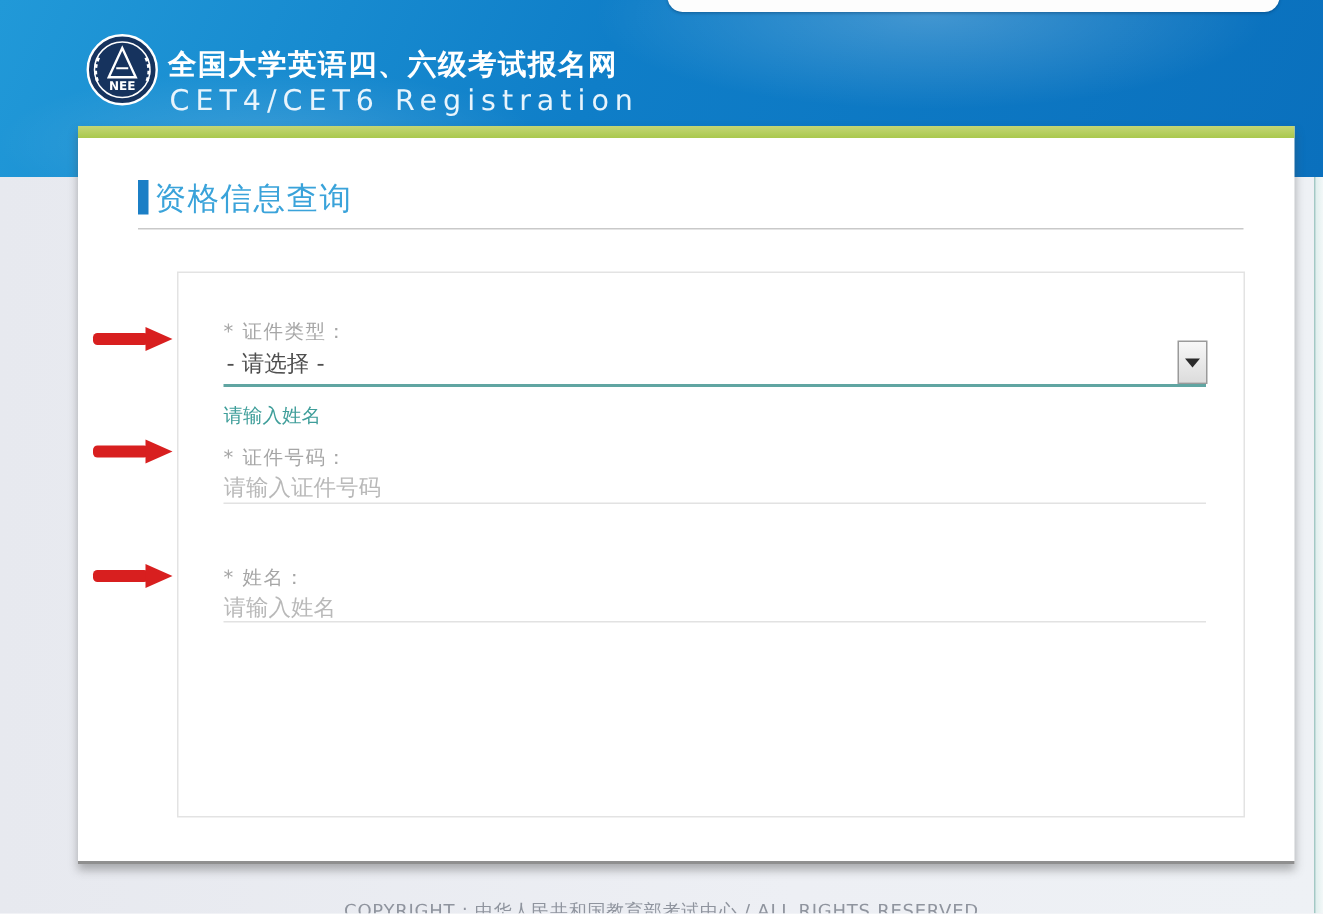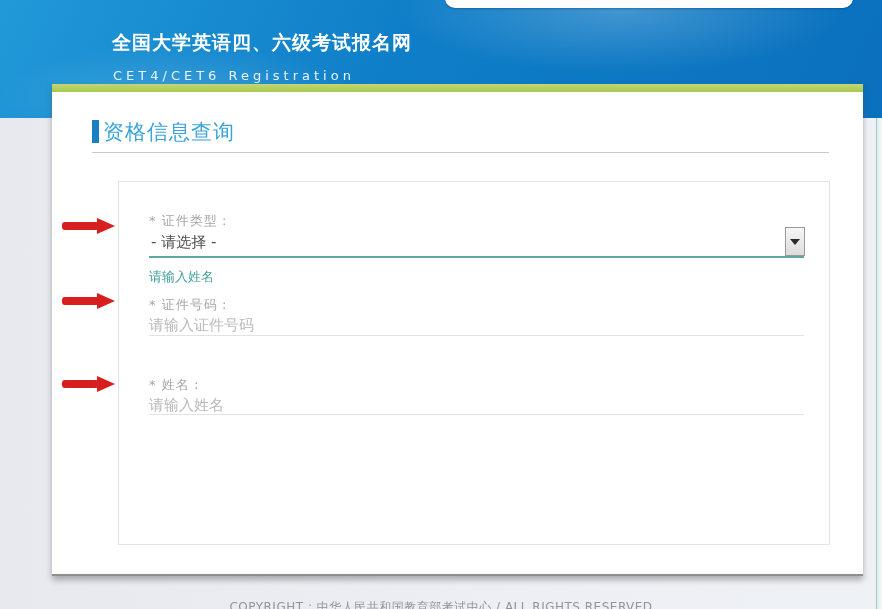--- a/index.html
+++ b/index.html
@@ -10,21 +10,21 @@
   
   .header { position:absolute; left:0; top:0; width:882px; height:118px;
     background:
       radial-gradient(ellipse 320px 90px at 620px 10px, rgba(255,255,255,.22), rgba(255,255,255,0) 70%),
       radial-gradient(ellipse 260px 70px at 180px 95px, rgba(255,255,255,.15), rgba(255,255,255,0) 70%),
       linear-gradient(115deg,#2199d8 0%,#0f7ec8 45%,#0a70bd 100%); }
   .topright-bar { position:absolute; left:445px; top:-16px; width:408px; height:24px;
     background:#fdfdfd; border-radius:10px; box-shadow:0 1px 2px rgba(0,40,80,.35); }
   .logo { position:absolute; left:57px; top:22px; width:49px; height:49px; }
   .title-zh { position:absolute; left:112px; top:30px; color:#ffffff; font-size:19px; font-weight:bold; letter-spacing:1px; white-space:nowrap; }
-  .title-en { position:absolute; left:113px; top:68px; color:#e8f4fc; font-size:13px; letter-spacing:4px; white-space:nowrap; }
+  .title-en { position:absolute; left:113px; top:56px; color:#e8f4fc; font-size:19px; letter-spacing:4px; white-space:nowrap; }
 
   
   .right-strip { position:absolute; right:0; top:118px; width:6px; height:491px;
     background:linear-gradient(90deg,#dfeeed,#f3f8f8); border-left:1px solid #a3c9c5; }
 
   
   .card { position:absolute; left:52px; top:84px; width:811px; height:492px; background:#ffffff;
     border-bottom:2px solid #8f8f8f; box-shadow:0 4px 6px rgba(70,70,70,.4); }
   .green-bar { position:absolute; left:0; top:0; width:100%; height:8px;
     background:linear-gradient(180deg,#c3d675,#a9c84d); }
@@ -64,20 +64,31 @@
   .footer { position:absolute; left:0; top:599px; width:882px; text-align:center;
     font-size:12px; color:#8f949e; letter-spacing:.5px; white-space:nowrap; }
 </style>
 </head>
 <body>
 
 <div class="viewport">
 
   <div class="header">
     <div class="topright-bar"></div>
+    <div class="logo">
+      <svg width="49" height="49" viewBox="0 0 49 49">
+        <circle cx="24.5" cy="24.5" r="23" fill="#16335e" stroke="#ffffff" stroke-width="1.6"></circle>
+        <circle cx="24.5" cy="24.5" r="18.5" fill="none" stroke="#ffffff" stroke-width="1"></circle>
+        <path d="M24.5 10 L33.5 29.5 L15.5 29.5 Z" fill="none" stroke="#ffffff" stroke-width="1.6"></path>
+        <path d="M20.5 23.5 L28.5 23.5" stroke="#ffffff" stroke-width="1.2"></path>
+        <text x="24.5" y="38" font-size="8" fill="#ffffff" text-anchor="middle" font-family="DejaVu Sans, sans-serif" font-weight="bold">NEE</text>
+        <path d="M8 32 Q5 24 9 16" fill="none" stroke="#ffffff" stroke-width="2" stroke-dasharray="2.5,2"></path>
+        <path d="M41 32 Q44 24 40 16" fill="none" stroke="#ffffff" stroke-width="2" stroke-dasharray="2.5,2"></path>
+      </svg>
+    </div>
     <div class="title-zh">全国大学英语四、六级考试报名网</div>
     <div class="title-en">CET4/CET6  Registration</div>
   </div>
 
   <div class="right-strip"></div>
 
   <div class="card">
     <div class="green-bar"></div>
 
     <div class="section-title-row">

